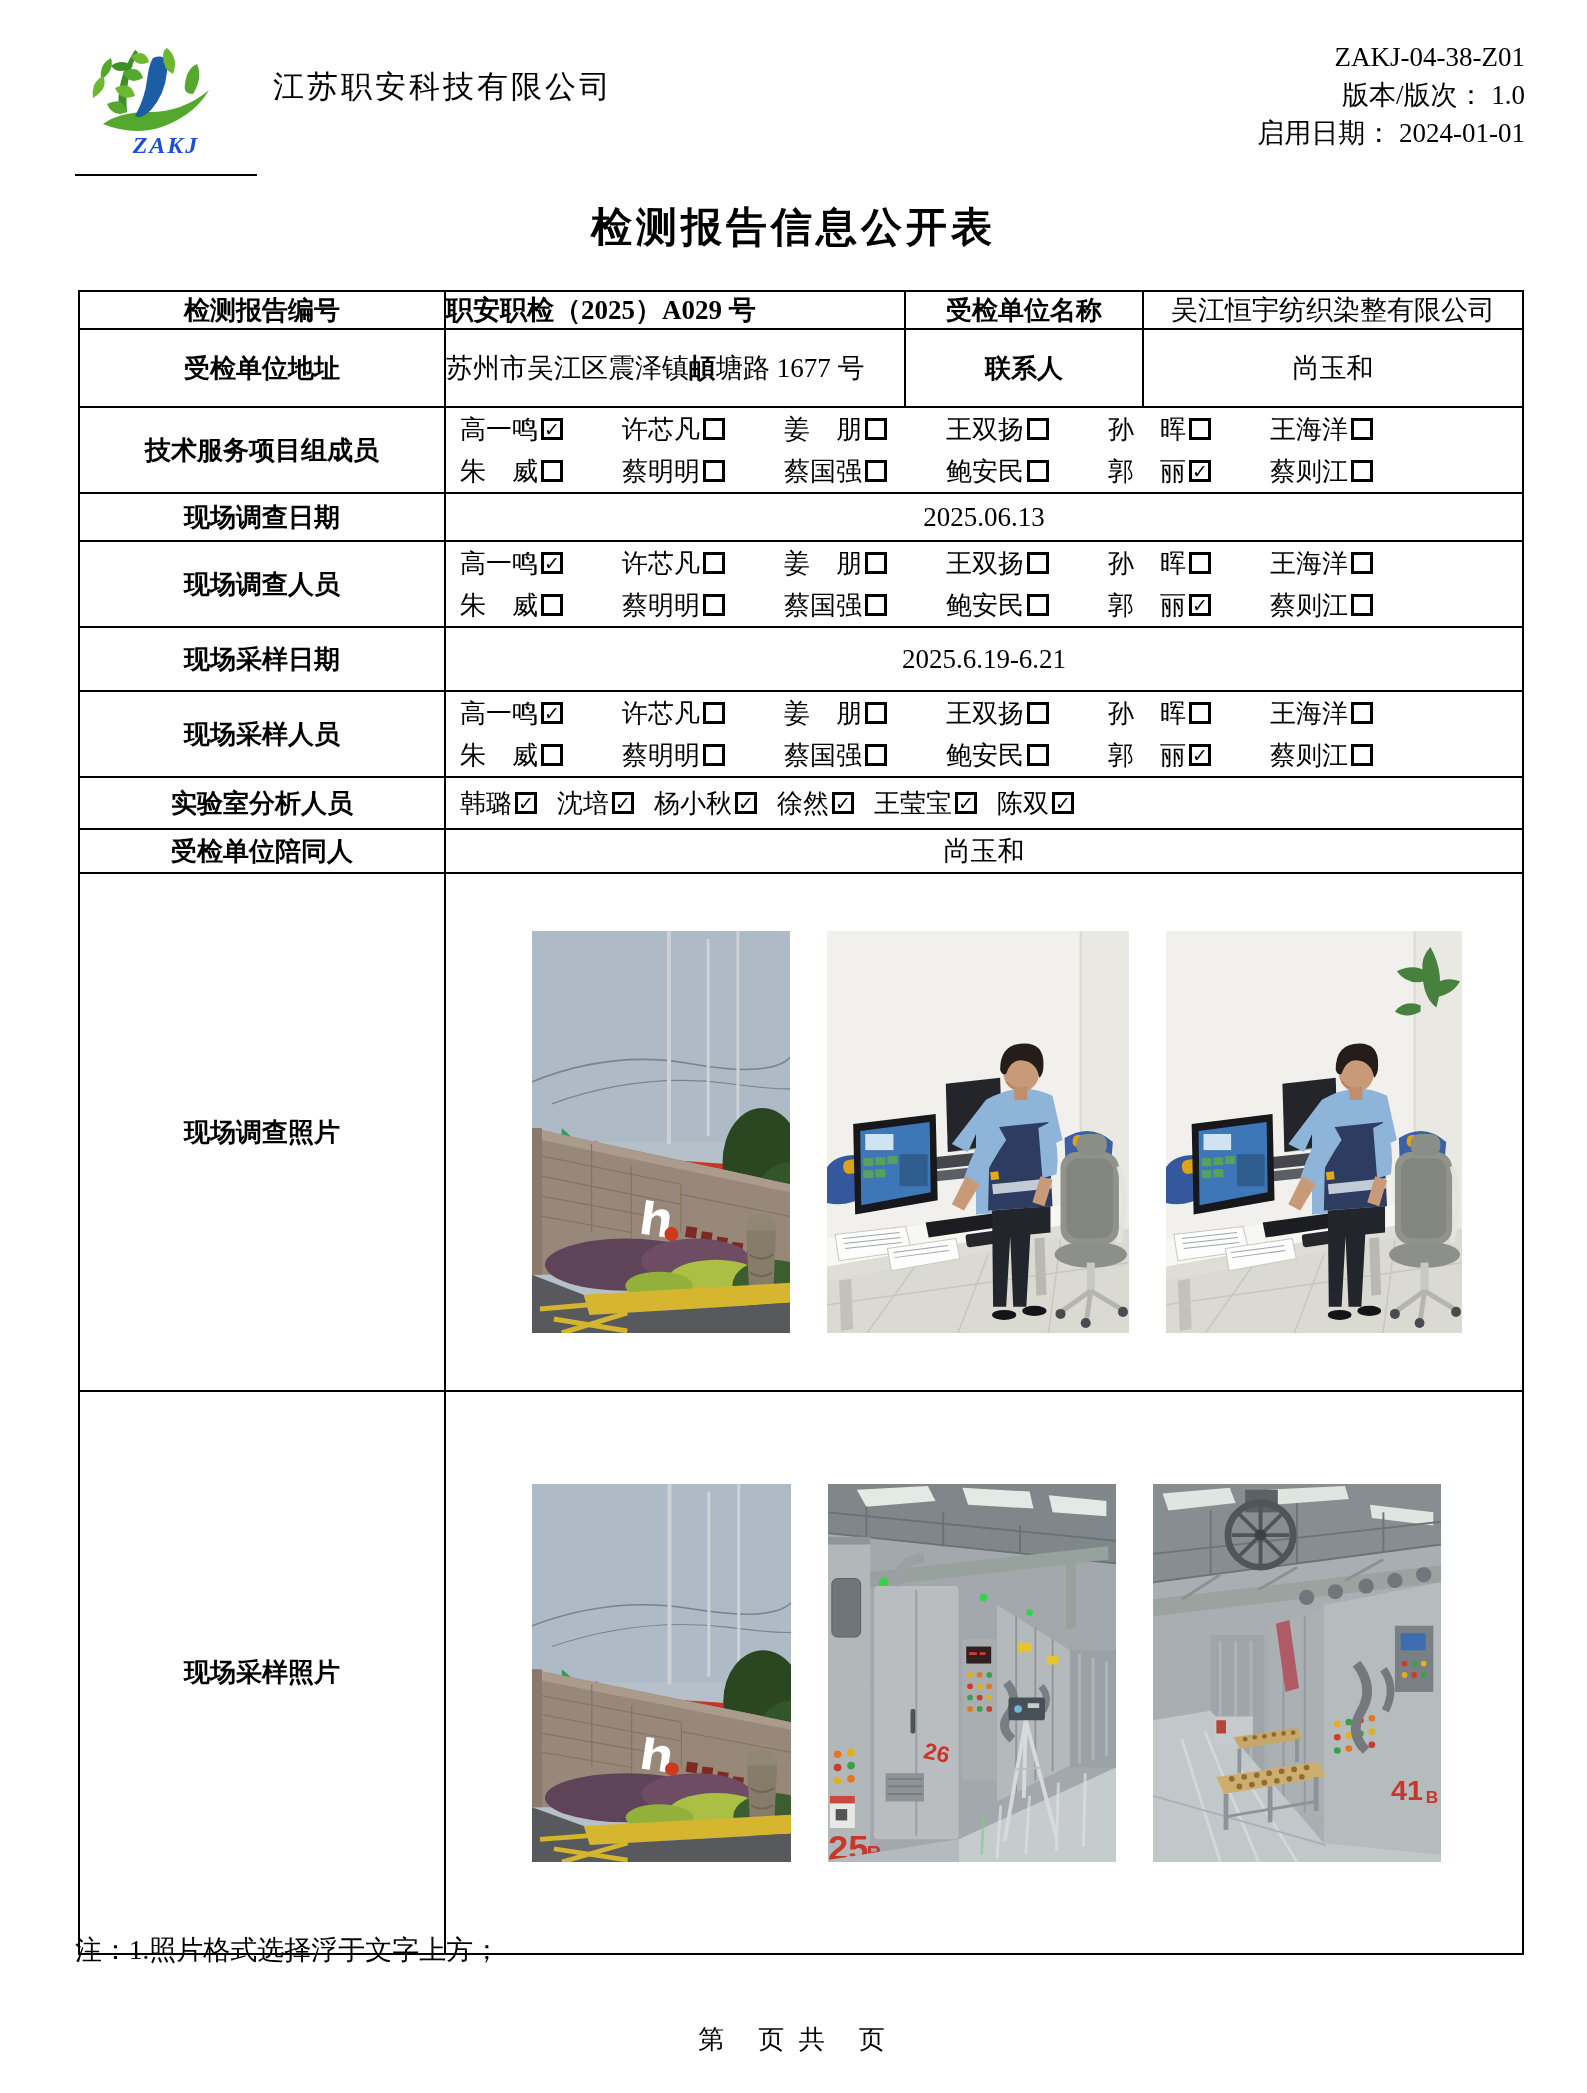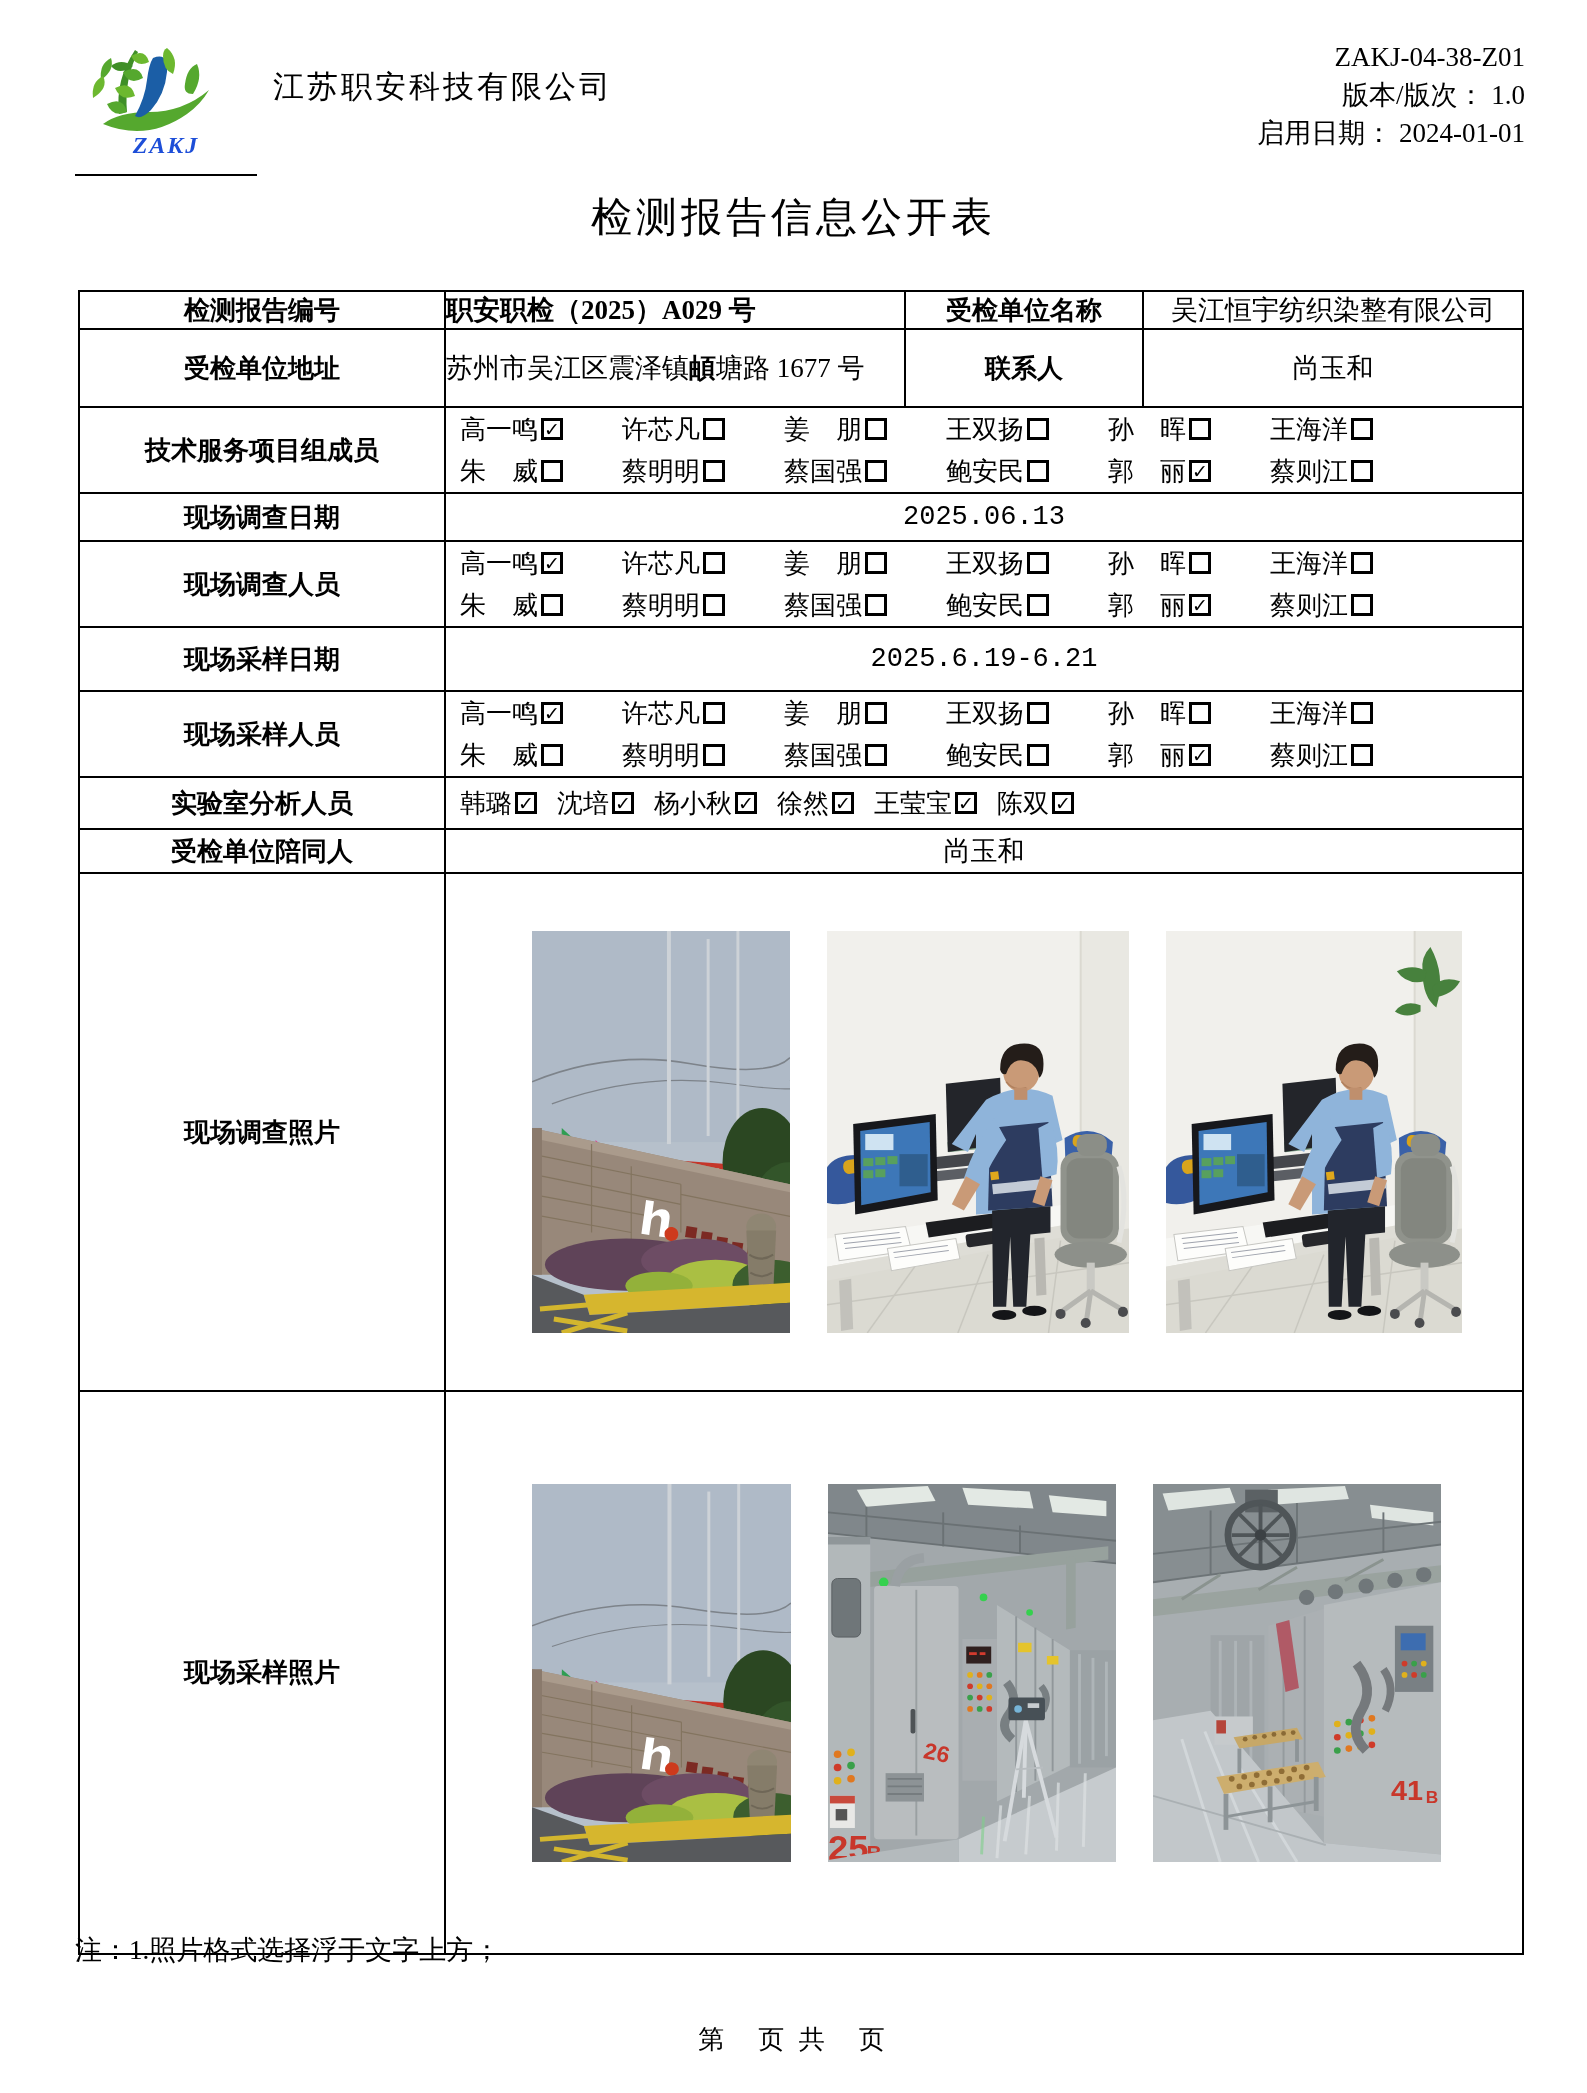--- a/index.html
+++ b/index.html
@@ -9,32 +9,32 @@
   .header{position:absolute;top:36px;left:75px;right:62px;height:142px;}
   .logo-block{position:absolute;left:0;top:0;width:182px;height:140px;}
   .logo-block svg{display:block;}
   .logo-text{display:block;text-align:center;font-family:"Liberation Serif",serif;
              font-style:italic;font-weight:bold;font-size:24px;color:#1d4ed8;
              letter-spacing:2px;margin-top:-4px;}
   .logo-underline{position:absolute;left:0;bottom:0;width:182px;border-bottom:2px solid #000;}
   .company-name{position:absolute;left:198px;top:30px;font-size:31px;letter-spacing:3px;}
   .doc-info{position:absolute;right:0;top:2px;text-align:right;font-size:27px;line-height:38px;}
   
-  .doc-title{position:absolute;top:190px;left:0;width:100%;text-align:center;
+  .doc-title{position:absolute;top:200px;left:0;width:100%;text-align:center;
              font-family:"Liberation Sans","DejaVu Sans",sans-serif;
-             font-weight:normal;font-size:41px;letter-spacing:4px;}
+             font-weight:bold;font-size:41px;letter-spacing:4px;}
   
   table.report{position:absolute;top:290px;left:78px;width:1444px;border-collapse:collapse;
                table-layout:fixed;}
   table.report td{border:2px solid #000;vertical-align:middle;padding:0;overflow:hidden;}
   td.lab{font-family:"Liberation Sans","DejaVu Sans",sans-serif;font-weight:bold;
          font-size:26px;text-align:center;}
   td.val{font-size:27px;}
   .pad-l{padding-left:18px;}
-  .center{text-align:center;font-family:Liberation Mono, monospace;}
+  .center{text-align:center;}
   .bold{font-weight:bold;}
   .r1{height:31px;} .r2{height:78px;} .r3{height:86px;} .r4{height:48px;}
   .r5{height:84px;} .r6{height:64px;} .r7{height:84px;} .r8{height:52px;}
   .r9{height:44px;} .r10{height:518px;} .r11{height:563px;}
   
   .staff-cell{padding-left:14px !important;}
   .staff-line{display:flex;align-items:center;height:42px;font-size:26px;}
   .person{flex:0 0 162px;display:flex;align-items:center;white-space:nowrap;}
   .lab-line .person{flex:0 0 auto;margin-right:20px;justify-content:flex-end;}
   .cb{display:inline-block;box-sizing:border-box;width:22px;height:22px;border:3px solid #000;

